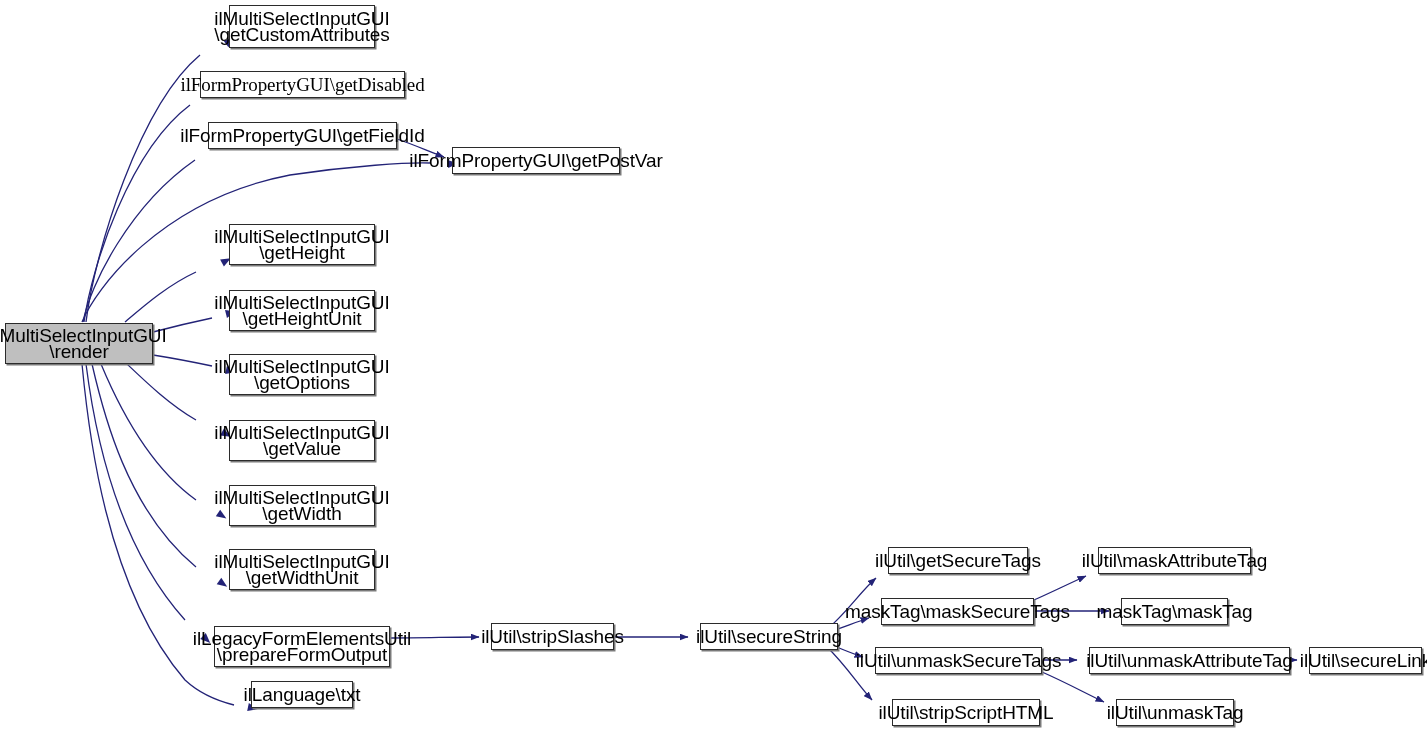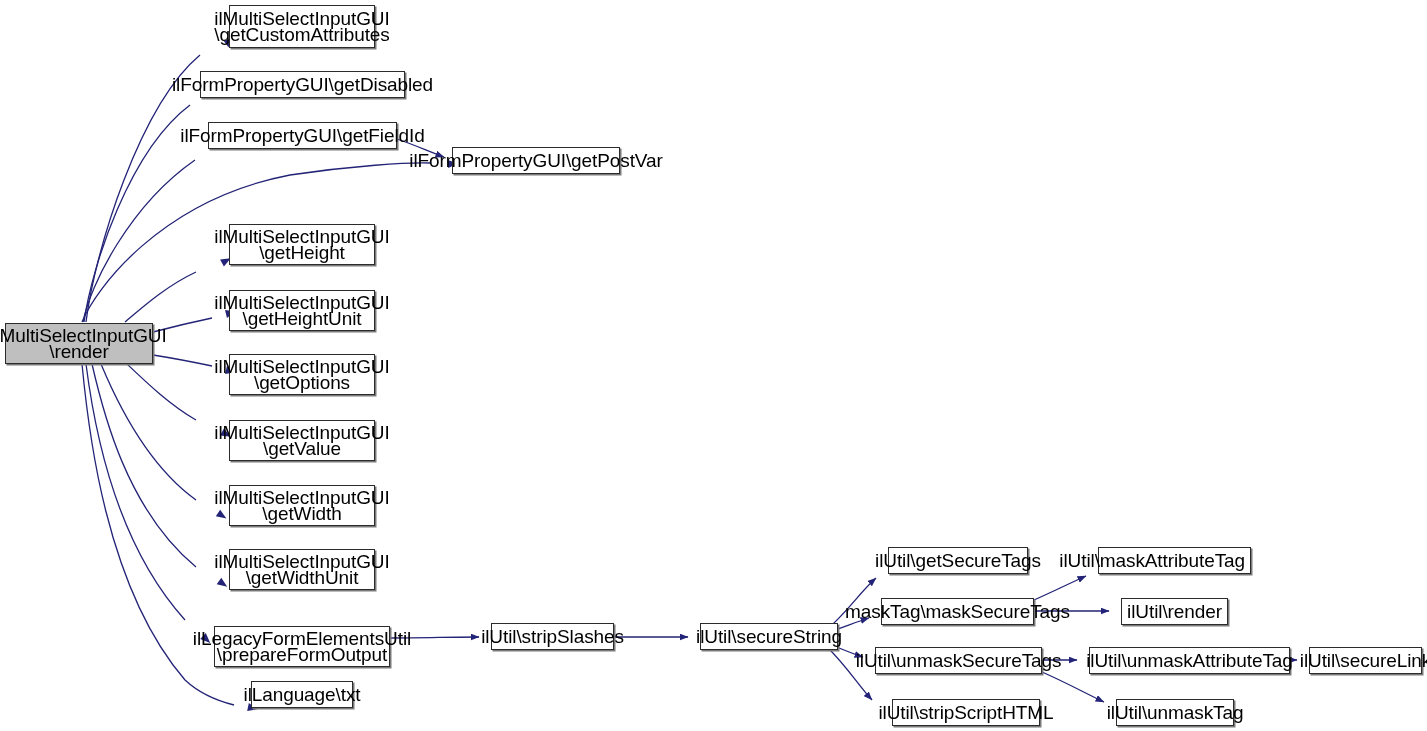--- a/index.html
+++ b/index.html
@@ -101,21 +101,21 @@
         <path d="M 1042,672 C 1065,682 1085,693 1104,702" marker-end="url(#arrow)"></path>
         <path d="M 1260,660 C 1278,660 1288,660 1297,660" marker-end="url(#arrow)"></path>
       </g>
   </svg>
 
   <div id="nodes">
       <div class="node current" style="left: 5px; top: 323px; width: 148px; height: 41px;"><span class="node-label">ilMultiSelectInputGUI
 \render</span></div>
       <div class="node" style="left: 229px; top: 5px; width: 146px; height: 43px;"><span class="node-label">ilMultiSelectInputGUI
 \getCustomAttributes</span></div>
-      <div class="node" style="left: 200px; top: 71px; width: 205px; height: 27px;"><span class="node-label">ilFormPropertyGUI\getDisabled</span></div>
+      <div class="node" style="left: 200px; top: 71px; width: 205px; height: 27px; font-family: Liberation Serif, serif;"><span class="node-label">ilFormPropertyGUI\getDisabled</span></div>
       <div class="node" style="left: 208px; top: 122px; width: 189px; height: 27px;"><span class="node-label">ilFormPropertyGUI\getFieldId</span></div>
       <div class="node" style="left: 452px; top: 147px; width: 168px; height: 27px;"><span class="node-label">ilFormPropertyGUI\getPostVar</span></div>
       <div class="node" style="left: 229px; top: 224px; width: 146px; height: 41px;"><span class="node-label">ilMultiSelectInputGUI
 \getHeight</span></div>
       <div class="node" style="left: 229px; top: 290px; width: 146px; height: 41px;"><span class="node-label">ilMultiSelectInputGUI
 \getHeightUnit</span></div>
       <div class="node" style="left: 229px; top: 354px; width: 146px; height: 41px;"><span class="node-label">ilMultiSelectInputGUI
 \getOptions</span></div>
       <div class="node" style="left: 229px; top: 420px; width: 146px; height: 41px;"><span class="node-label">ilMultiSelectInputGUI
 \getValue</span></div>
@@ -125,20 +125,20 @@
 \getWidthUnit</span></div>
       <div class="node" style="left: 214px; top: 618px; width: 176px; height: 41px; margin-top: 8px;"><span class="node-label">ilLegacyFormElementsUtil
 \prepareFormOutput</span></div>
       <div class="node" style="left: 251px; top: 681px; width: 102px; height: 27px;"><span class="node-label">ilLanguage\txt</span></div>
       <div class="node" style="left: 491px; top: 623px; width: 123px; height: 27px;"><span class="node-label">ilUtil\stripSlashes</span></div>
       <div class="node" style="left: 700px; top: 623px; width: 138px; height: 27px;"><span class="node-label">ilUtil\secureString</span></div>
       <div class="node" style="left: 888px; top: 547px; width: 140px; height: 27px;"><span class="node-label">ilUtil\getSecureTags</span></div>
       <div class="node" style="left: 881px; top: 598px; width: 153px; height: 27px;"><span class="node-label">maskTag\maskSecureTags</span></div>
       <div class="node" style="left: 875px; top: 647px; width: 167px; height: 27px;"><span class="node-label">ilUtil\unmaskSecureTags</span></div>
       <div class="node" style="left: 892px; top: 699px; width: 148px; height: 27px;"><span class="node-label">ilUtil\stripScriptHTML</span></div>
-      <div class="node" style="left: 1098px; top: 547px; width: 153px; height: 27px; justify-content: flex-end;"><span class="node-label">ilUtil\maskAttributeTag</span></div>
-      <div class="node" style="left: 1121px; top: 598px; width: 107px; height: 27px;"><span class="node-label">ilUtil\render</span></div>
+      <div class="node" style="left: 1098px; top: 547px; width: 153px; height: 27px;"><span class="node-label">ilUtil\maskAttributeTag</span></div>
+      <div class="node" style="left: 1121px; top: 598px; width: 107px; height: 27px;"><span class="node-label">maskTag\maskTag</span></div>
       <div class="node" style="left: 1089px; top: 647px; width: 201px; height: 27px;"><span class="node-label">ilUtil\unmaskAttributeTag</span></div>
       <div class="node" style="left: 1116px; top: 699px; width: 118px; height: 27px;"><span class="node-label">ilUtil\unmaskTag</span></div>
       <div class="node" style="left: 1309px; top: 647px; width: 113px; height: 27px;"><span class="node-label">ilUtil\secureLink</span></div>
     </div>
 
 </div>
 
 </body></html>

